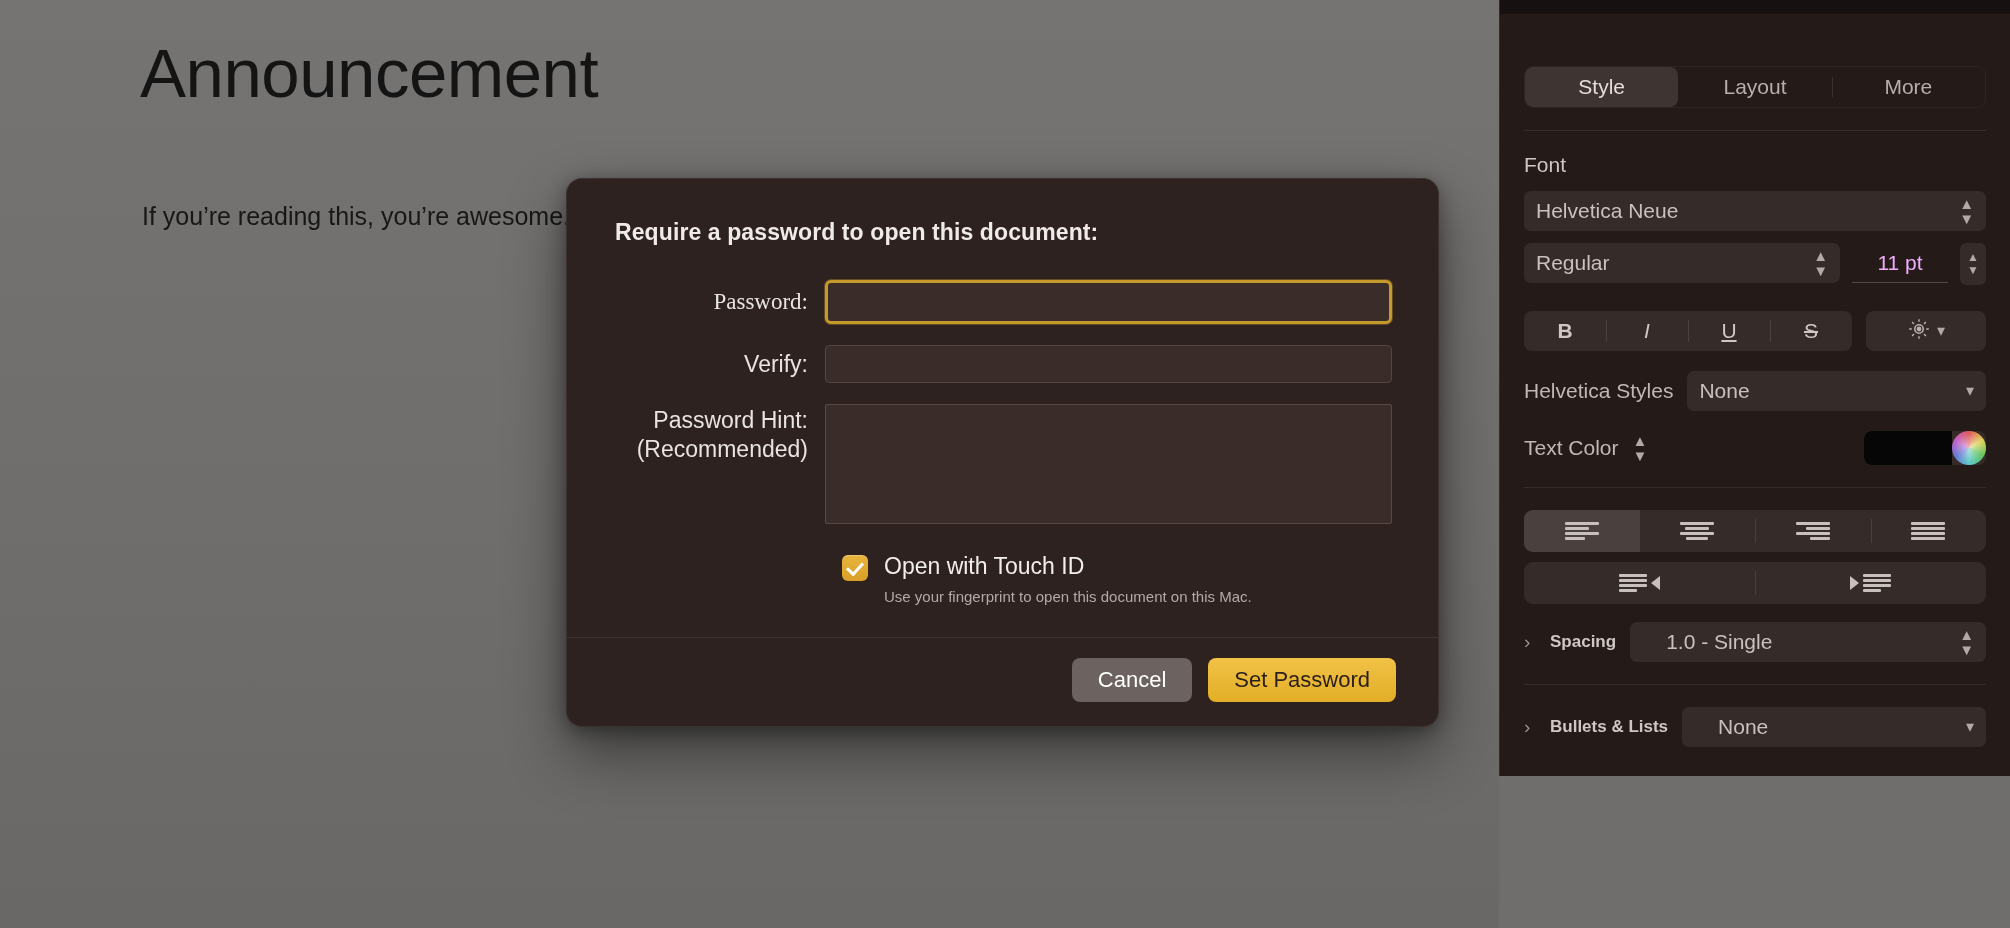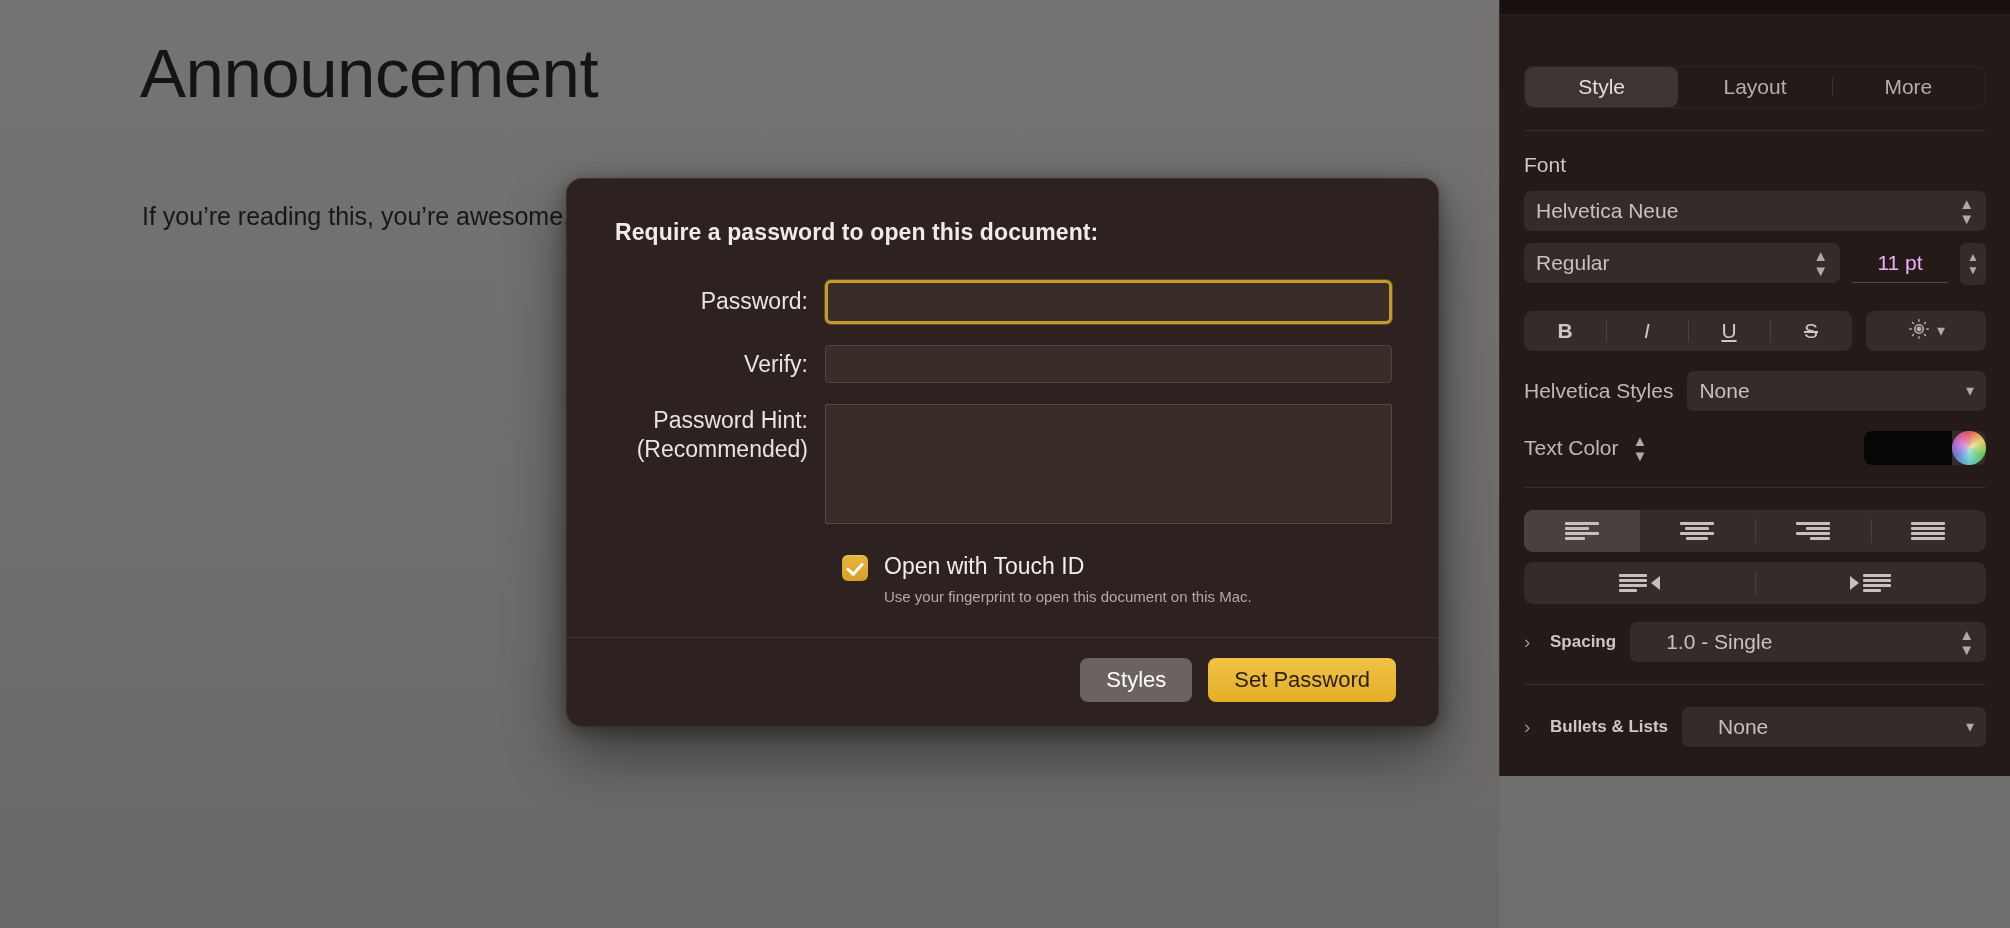--- a/index.html
+++ b/index.html
@@ -80,21 +80,21 @@
   .form-label {
     width: 212px;
     flex: 0 0 212px;
     text-align: right;
     padding-right: 17px;
     font-size: 23px;
     color: #e9e3e1;
     line-height: 1.28;
   }
   .form-label.two-line { padding-top: 2px; }
-  .row-password .form-label { padding-top: 7px; }
+  .row-password .form-label { padding-top: 7px; font-family: Liberation Serif, serif; }
   .row-verify .form-label { padding-top: 5px; }
 
   .field {
     flex: 1;
     background: #3a2c29;
     border: 1px solid #554441;
     border-radius: 4px;
     height: 38px;
   }
   .field.focused {
@@ -417,21 +417,21 @@
         <div class="checkbox"></div>
         <div class="touchid-text">
           <div class="touchid-title">Open with Touch ID</div>
           <div class="touchid-desc">Use your fingerprint to open this document on this Mac.</div>
         </div>
       </div>
 
     </div>
 
     <div class="modal-footer">
-      <button class="btn btn-secondary">Styles</button>
+      <button class="btn btn-secondary">Cancel</button>
       <button class="btn btn-primary">Set Password</button>
     </div>
   </div>
 
   <div class="sidebar">
 
     <div class="sb-strip"></div>
 
     <div class="segmented">
       <div class="seg active">Style</div>

